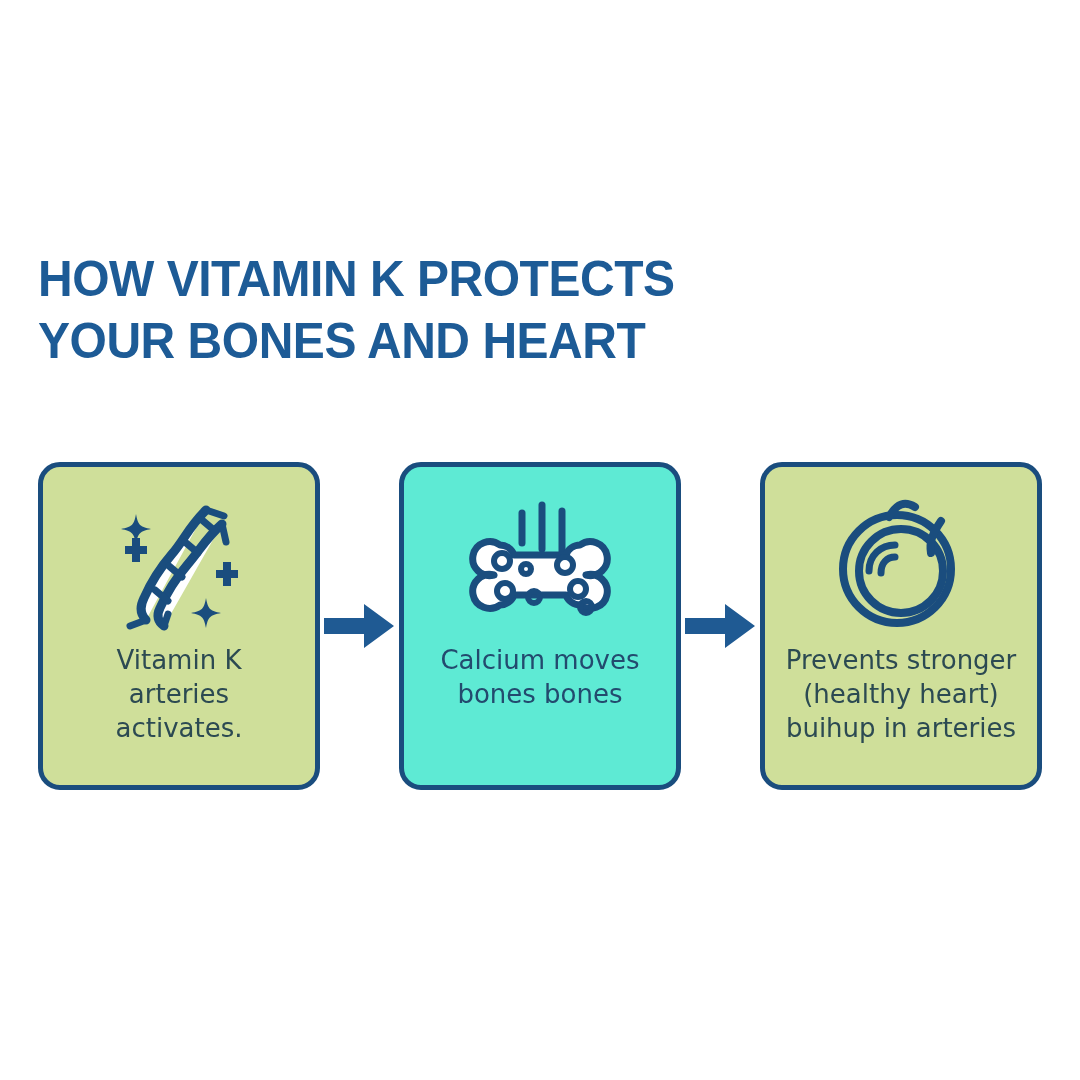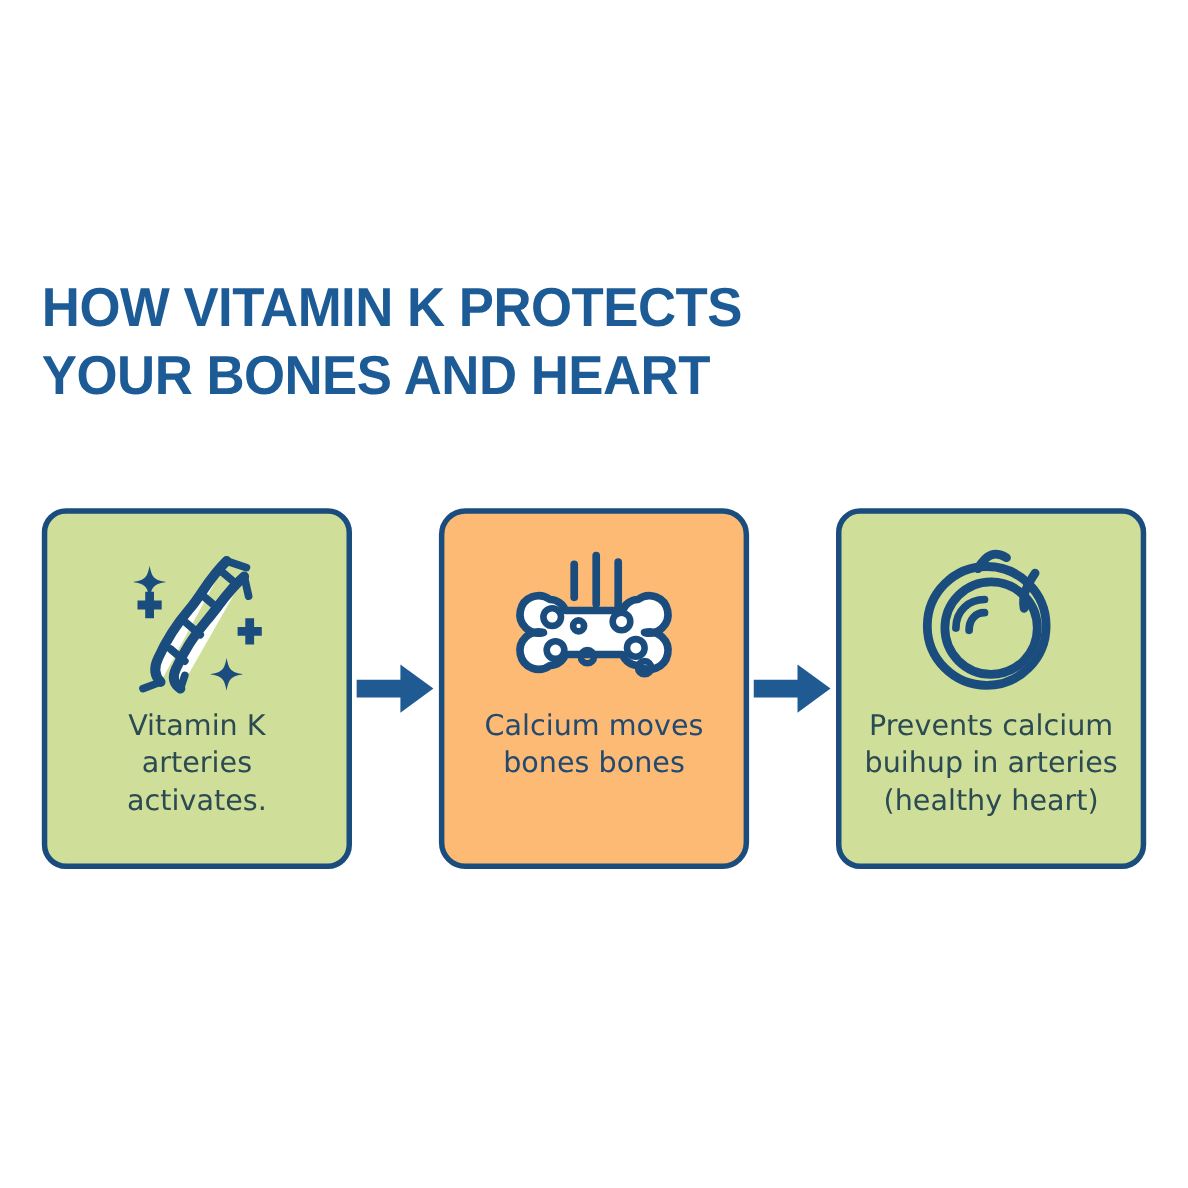--- a/index.html
+++ b/index.html
@@ -48,21 +48,21 @@
     flex:0 0 282px;
     border:5px solid #1a4d7e;
     border-radius:22px;
     display:flex;
     flex-direction:column;
     align-items:center;
     padding-top:22px;
     padding-bottom:14px;
   }
   .card.green { background:#cfdf9a; }
-  .card.blue  { background:#fdba74;border-radius:24px; }
+  .card.blue  { background:#5eead4; }
 
   .card-icon {
     height:150px;
     display:flex;
     align-items:center;
     justify-content:center;
   }
   .card-text {
     flex:1;
     display:flex;
@@ -193,20 +193,20 @@
             <path d="M58 20 C 66 6, 74 4, 84 10"></path>
 
             <path d="M110 24 C 102 36, 98 44, 100 56"></path>
 
             <path d="M38 74 C 38 58, 50 48, 64 48" stroke-width="7"></path>
             <path d="M50 76 C 50 66, 56 60, 64 60" stroke-width="7"></path>
           </g>
         </svg>
       </div>
       <div class="card-text">
-        <div class="line">Prevents calcium</div>
+        <div class="line">Prevents stronger</div>
+        <div class="line">(healthy heart)</div>
         <div class="line">buihup in arteries</div>
-        <div class="line">(healthy heart)</div>
       </div>
     </div>
 
   </div>
 </div>
 
 </body></html>

